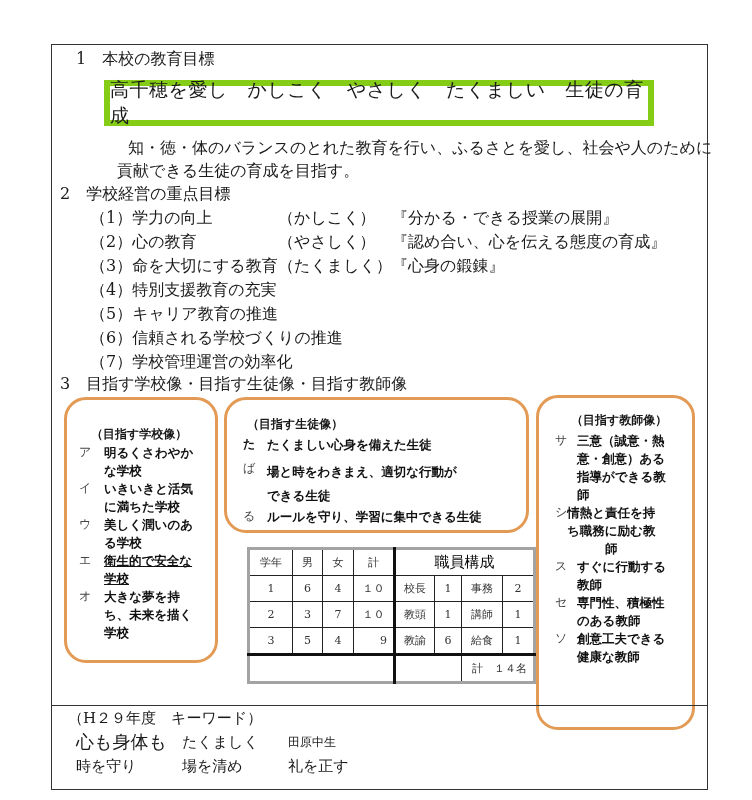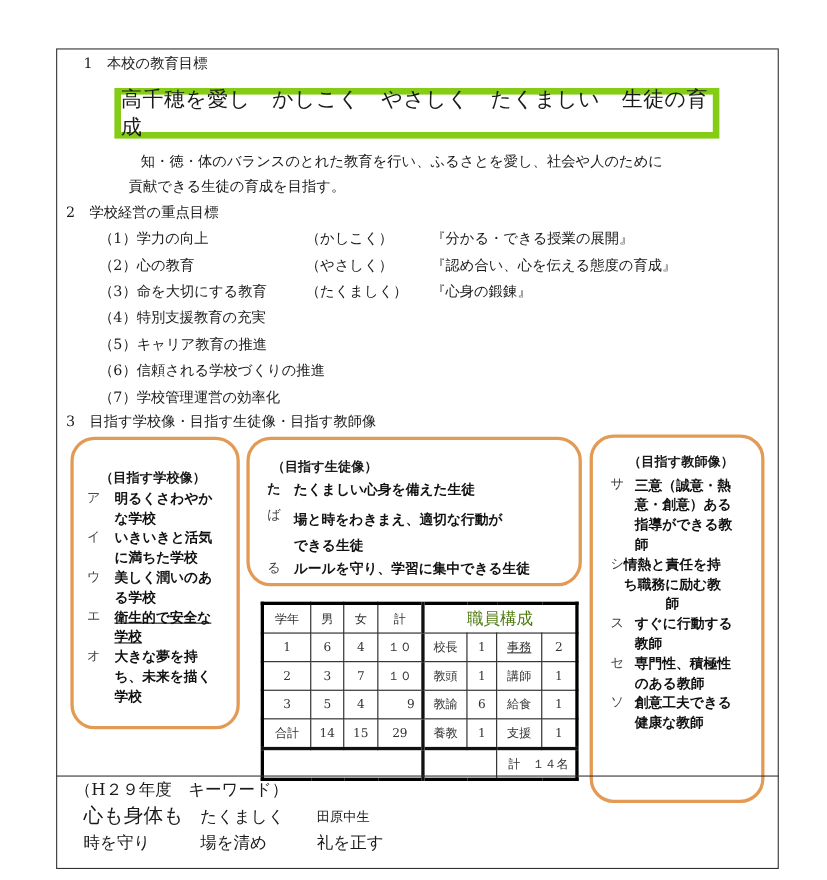--- a/index.html
+++ b/index.html
@@ -5,37 +5,37 @@
     html, body { margin: 0; padding: 0; background: #ffffff; }
     body {
       width: 752px; height: 800px; position: relative; overflow: hidden;
       font-family: "DejaVu Serif", "Liberation Serif", serif;
       color: #1a1a1a;
     }
     .frame {
       position: absolute; left: 51px; top: 44px; width: 657px; height: 746px;
       border: 1px solid #333; box-sizing: border-box;
     }
-    .t { position: absolute; white-space: nowrap; font-size: 13px; line-height: 18px; }
+    .t { position: absolute; white-space: nowrap; font-size: 16px; line-height: 18px; }
     .motto-box {
       position: absolute; left: 104px; top: 80px; width: 550px; height: 46px;
       border: 6px solid #84cc16; box-sizing: border-box;
       display: flex; align-items: center; justify-content: center;
       font-size: 19px; letter-spacing: 0.5px; font-weight: 500;
     }
     .obox {
       position: absolute; border: 3px solid #e39a54; border-radius: 22px; box-sizing: border-box;
       background: #fff;
     }
     .obox .title { font-family: "DejaVu Sans", sans-serif; font-weight: bold; font-size: 12px; }
     .obox .row { position: absolute; font-family: "DejaVu Sans", sans-serif; font-size: 12.5px; line-height: 18px; font-weight: bold; color: #111; }
     .obox .mk { position: absolute; font-family: "DejaVu Serif", serif; font-size: 12px; color: #444; font-weight: normal; }
     table.stats {
-      position: absolute; left: 237px; top: 547px; border-collapse: collapse;
-      border: 3px solid #000000; font-size: 11px; font-family: "DejaVu Serif", serif;
+      position: absolute; left: 247px; top: 547px; border-collapse: collapse;
+      border: 3px solid #a3a3a3; font-size: 11px; font-family: "DejaVu Serif", serif;
     }
     table.stats td { border: 1px solid #222; text-align: center; height: 25px; padding: 0 2px; color: #333; }
     table.stats td.thick-l { border-left: 3px solid #111; }
     table.stats tr.thick-t td { border-top: 3px solid #111; }
     .kw { position: absolute; left: 51px; top: 705px; width: 657px; border-top: 1px solid #333; }
   </style>
 </head>
 <body>
 
 <div class="frame"></div>
@@ -108,30 +108,30 @@
   <div class="row" style="left:38px; top:232px;"><span>創意工夫できる</span><br><span>健康な教師</span></div>
 </div>
 
 <table class="stats">
   <tbody>
       <tr>
     <td style="width:38px;">学年</td>
     <td style="width:25px;">男</td>
     <td style="width:26px;">女</td>
     <td style="width:35px;">計</td>
-    <td class="thick-l" colspan="4" style="font-size:15px; color:#4d7c0f;margin-left:48px;">職員構成</td>
+    <td class="thick-l" colspan="4" style="font-size:15px; color:#000000;margin-left:48px;">職員構成</td>
   </tr>
   <tr>
     <td>1</td>
     <td>6</td>
     <td>4</td>
     <td>１０</td>
     <td class="thick-l" style="width:34px;">校長</td>
     <td style="width:22px;">1</td>
-    <td style="width:36px;text-decoration:underline;">事務</td>
+    <td style="width:36px;">事務</td>
     <td style="width:26px;">2</td>
   </tr>
   <tr>
     <td>2</td>
     <td>3</td>
     <td>7</td>
     <td>１０</td>
     <td class="thick-l">教頭</td>
     <td>1</td>
     <td>講師</td>
@@ -140,30 +140,20 @@
   <tr>
     <td>3</td>
     <td>5</td>
     <td>4</td>
     <td style="text-align:right; padding-right:6px;">9</td>
     <td class="thick-l">教諭</td>
     <td>6</td>
     <td>給食</td>
     <td>1</td>
   </tr>
-  <tr>
-    <td>合計</td>
-    <td>14</td>
-    <td>15</td>
-    <td>29</td>
-    <td class="thick-l">養教</td>
-    <td>1</td>
-    <td>支援</td>
-    <td>1</td>
-  </tr>
   <tr class="thick-t">
     <td colspan="4"></td>
     <td class="thick-l" colspan="2"></td>
     <td colspan="2" style="text-align:center; padding-left:6px;">計　１４名</td>
   </tr>
 </tbody>
   </table>
 
 <div class="kw"></div>
 <div class="t" style="left:68px; top:709px; font-size:15px;">（H２９年度　キーワード）</div>

